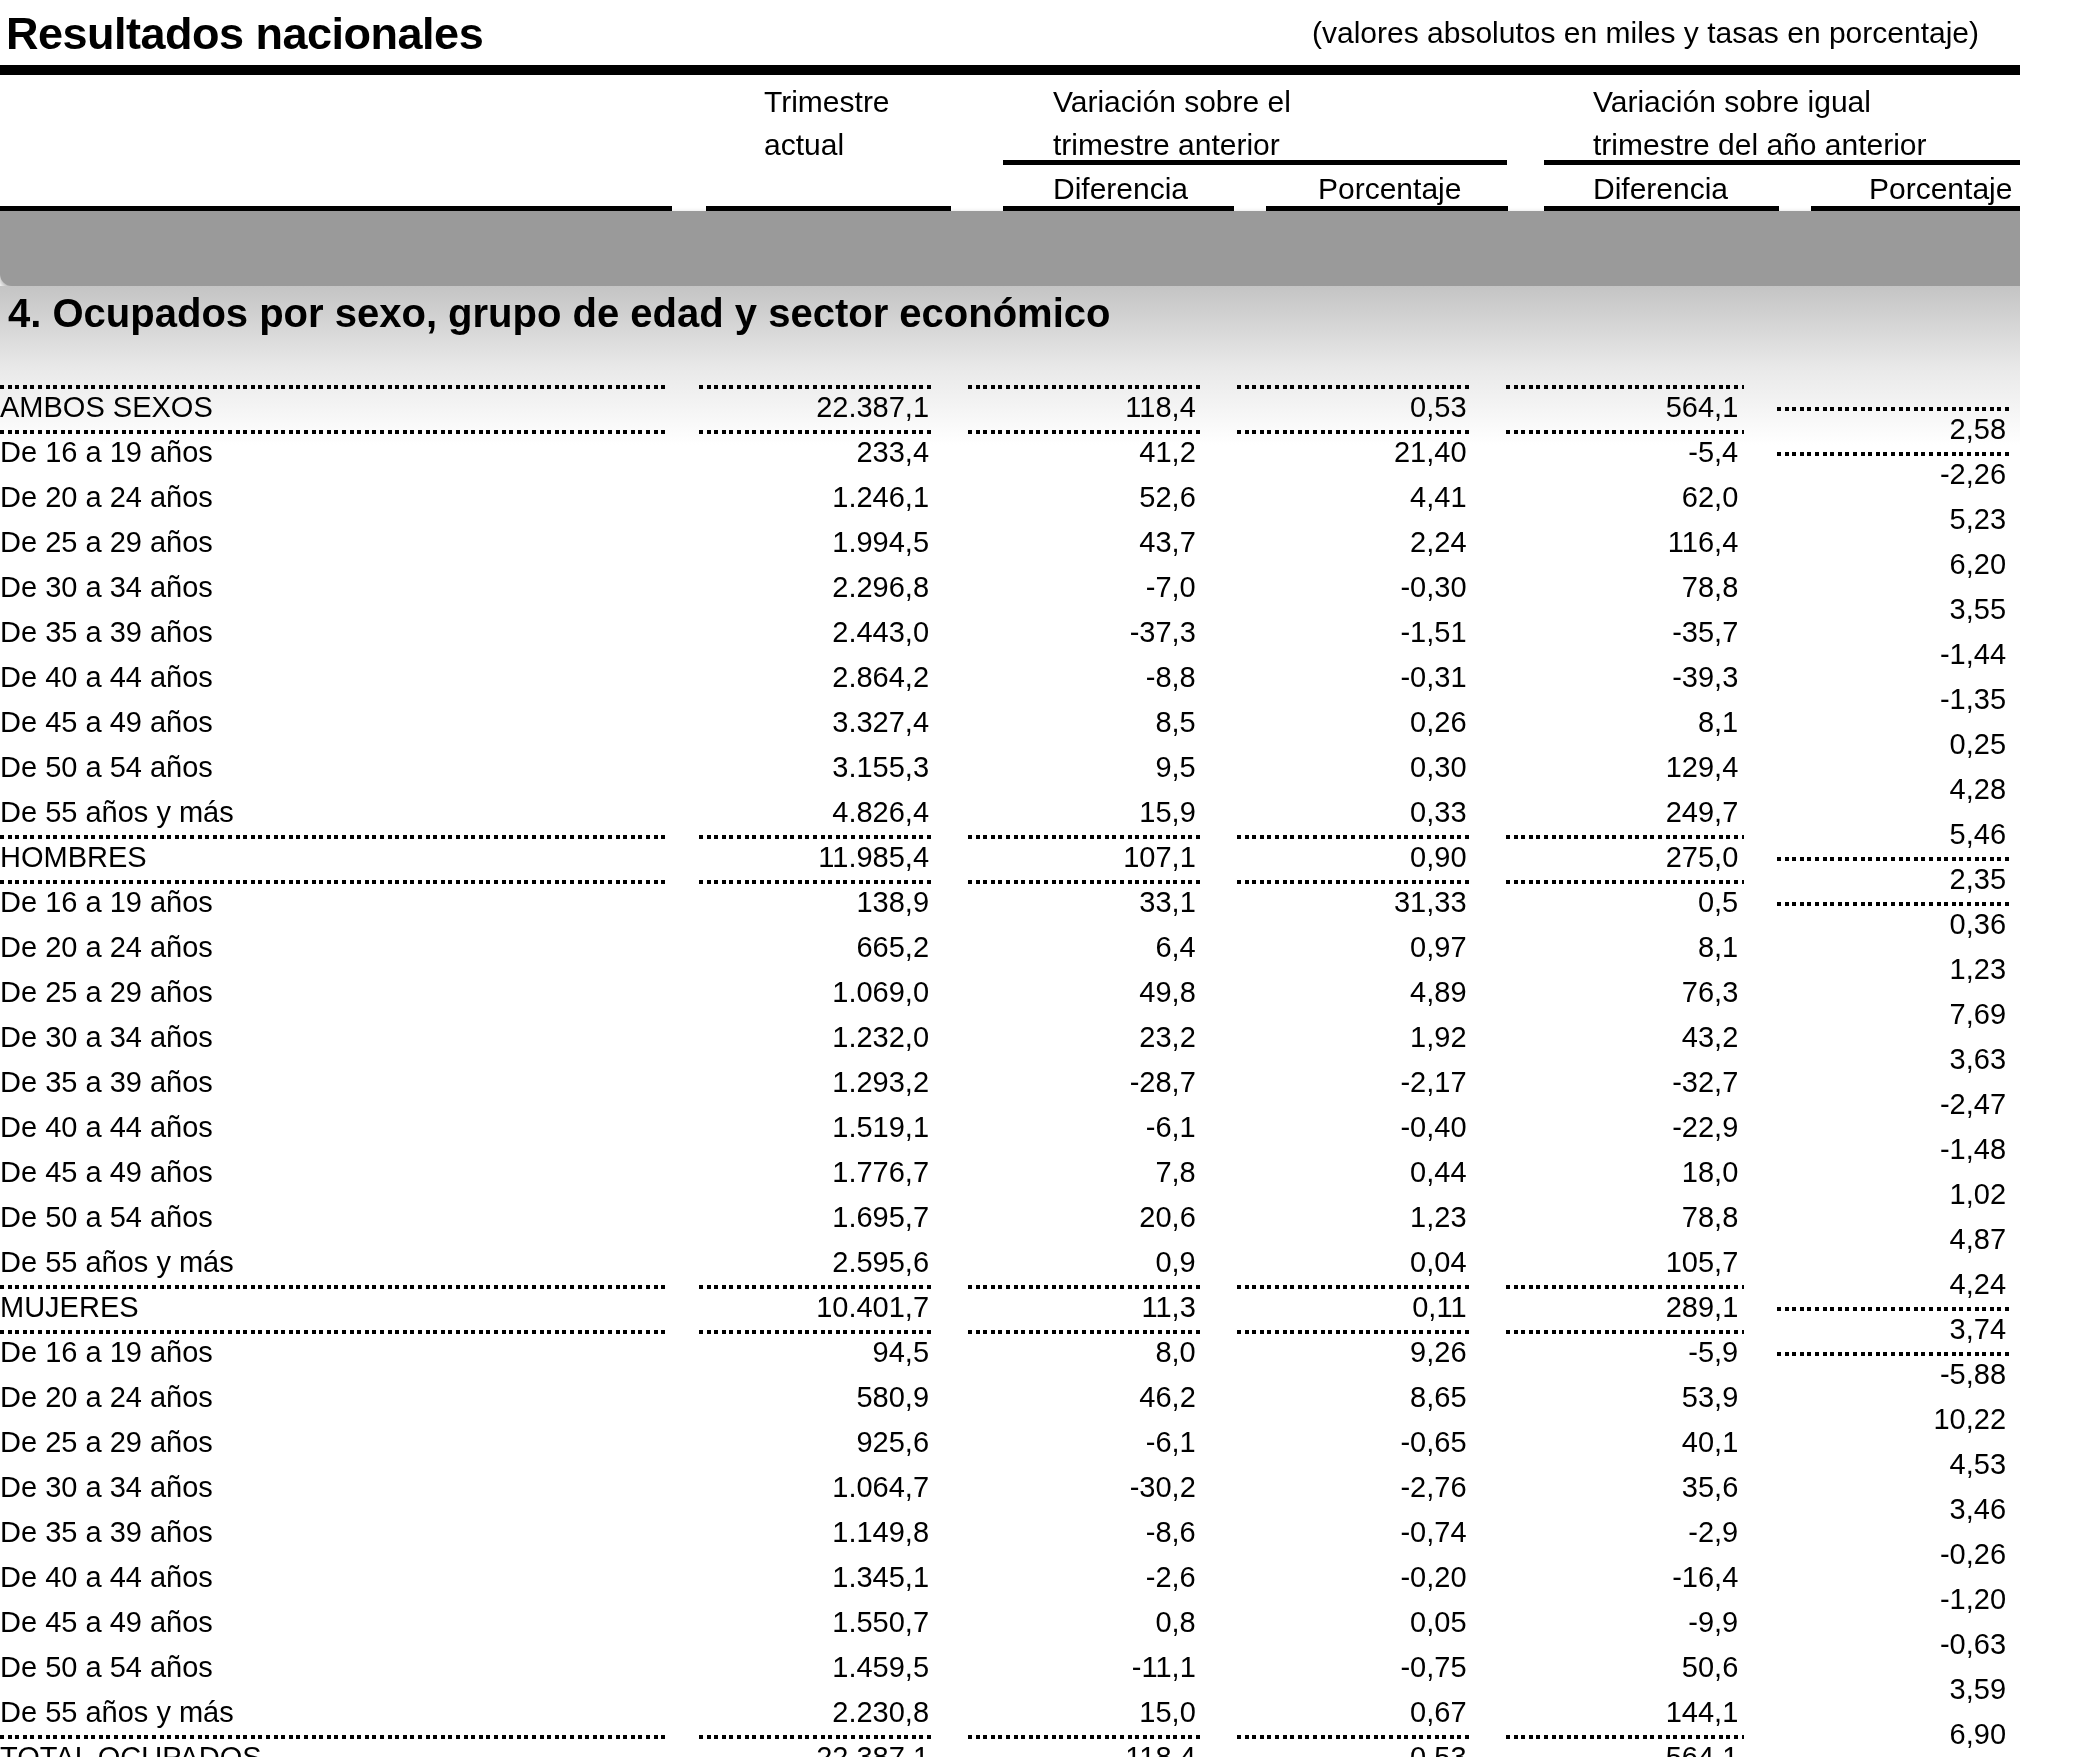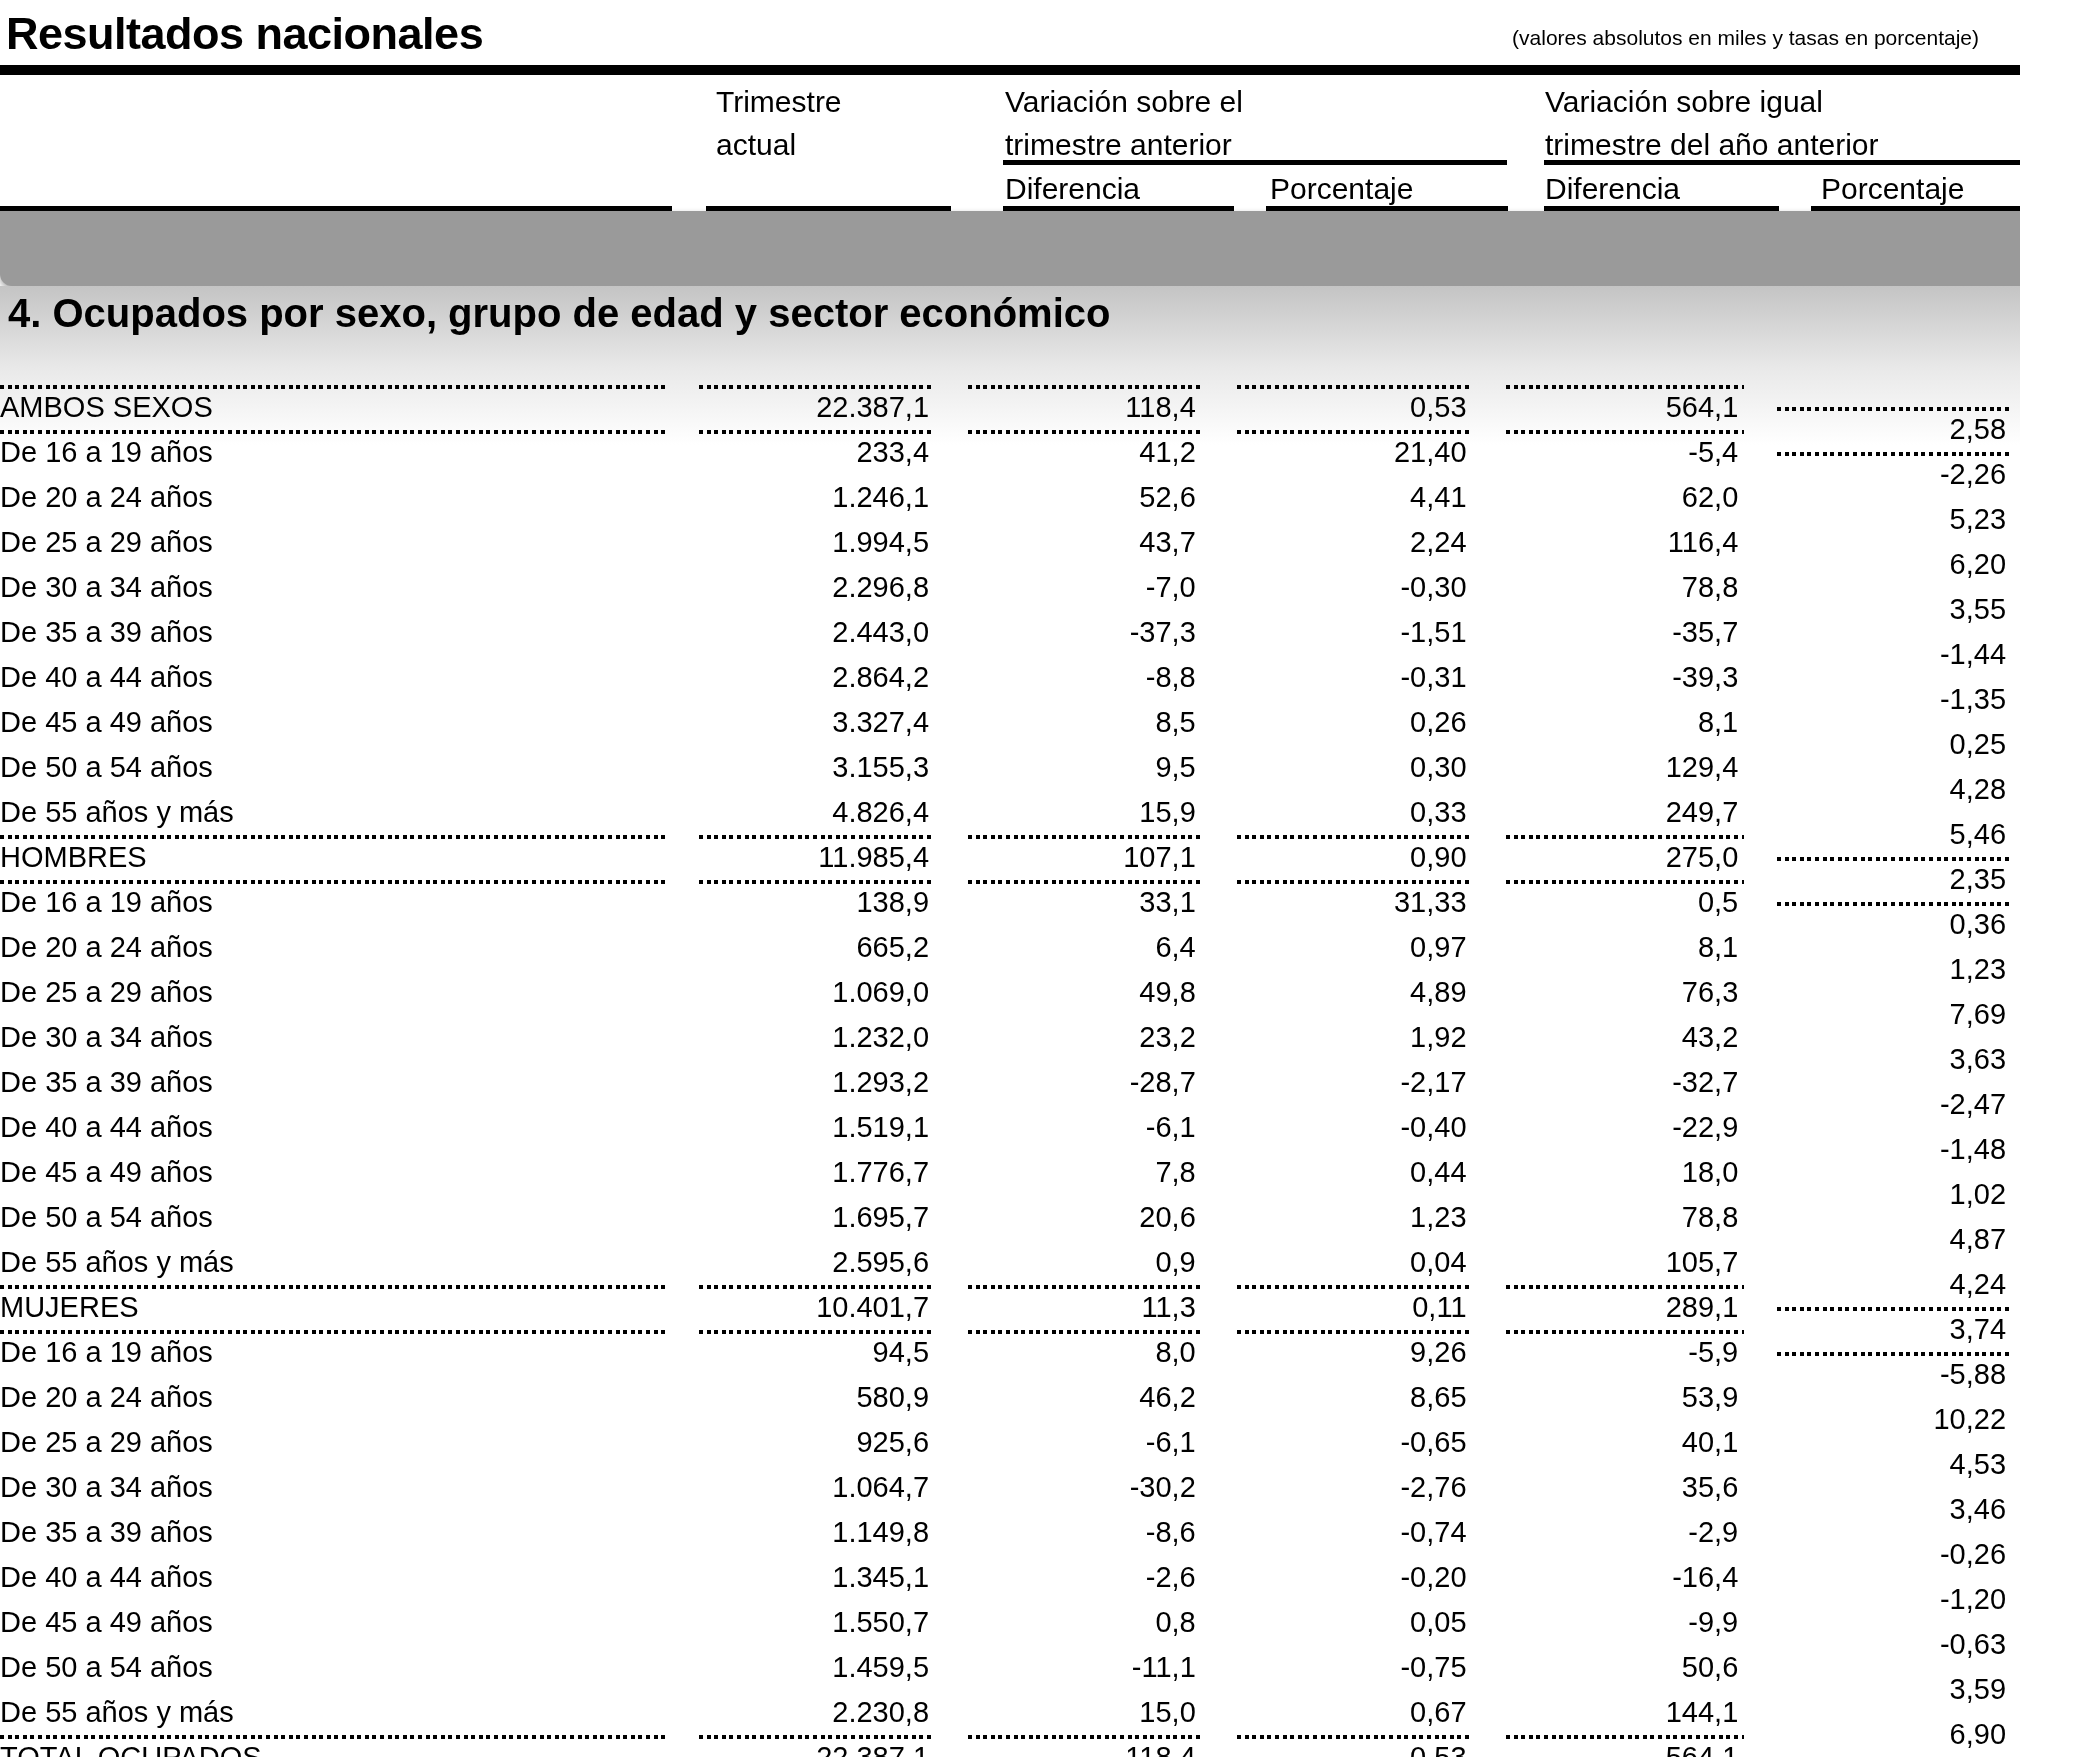--- a/index.html
+++ b/index.html
@@ -11,27 +11,27 @@
     font-family:"Liberation Sans", sans-serif;
     color:#000;
   }
   
   .doc-title{
     position:absolute;left:6px;top:8px;
     font-size:45px;font-weight:bold;letter-spacing:-0.5px;
     white-space:nowrap;
   }
   .doc-note{
-    position:absolute;right:41px;top:26px;
-    font-size:21px;white-space:nowrap;
+    position:absolute;right:41px;top:16px;
+    font-size:30px;white-space:nowrap;
   }
   .title-rule{
     position:absolute;left:0;top:65px;width:2054px;height:10px;background:#000;
   }
-  .h-text{position:absolute;font-size:30px;white-space:nowrap;line-height:36px;}
+  .h-text{position:absolute;font-size:30px;white-space:nowrap;line-height:36px;margin-left:48px;}
   .rule{position:absolute;height:5px;background:#000;}
   
   .gray-bar{
     position:absolute;left:0;top:211px;width:2086px;height:75px;
     border-radius:0 0 12px 12px;
     box-shadow:0 3px 6px rgba(0,0,0,0.35);
   }
   .fade{
     position:absolute;left:0;top:286px;width:2086px;height:159px;
   }

